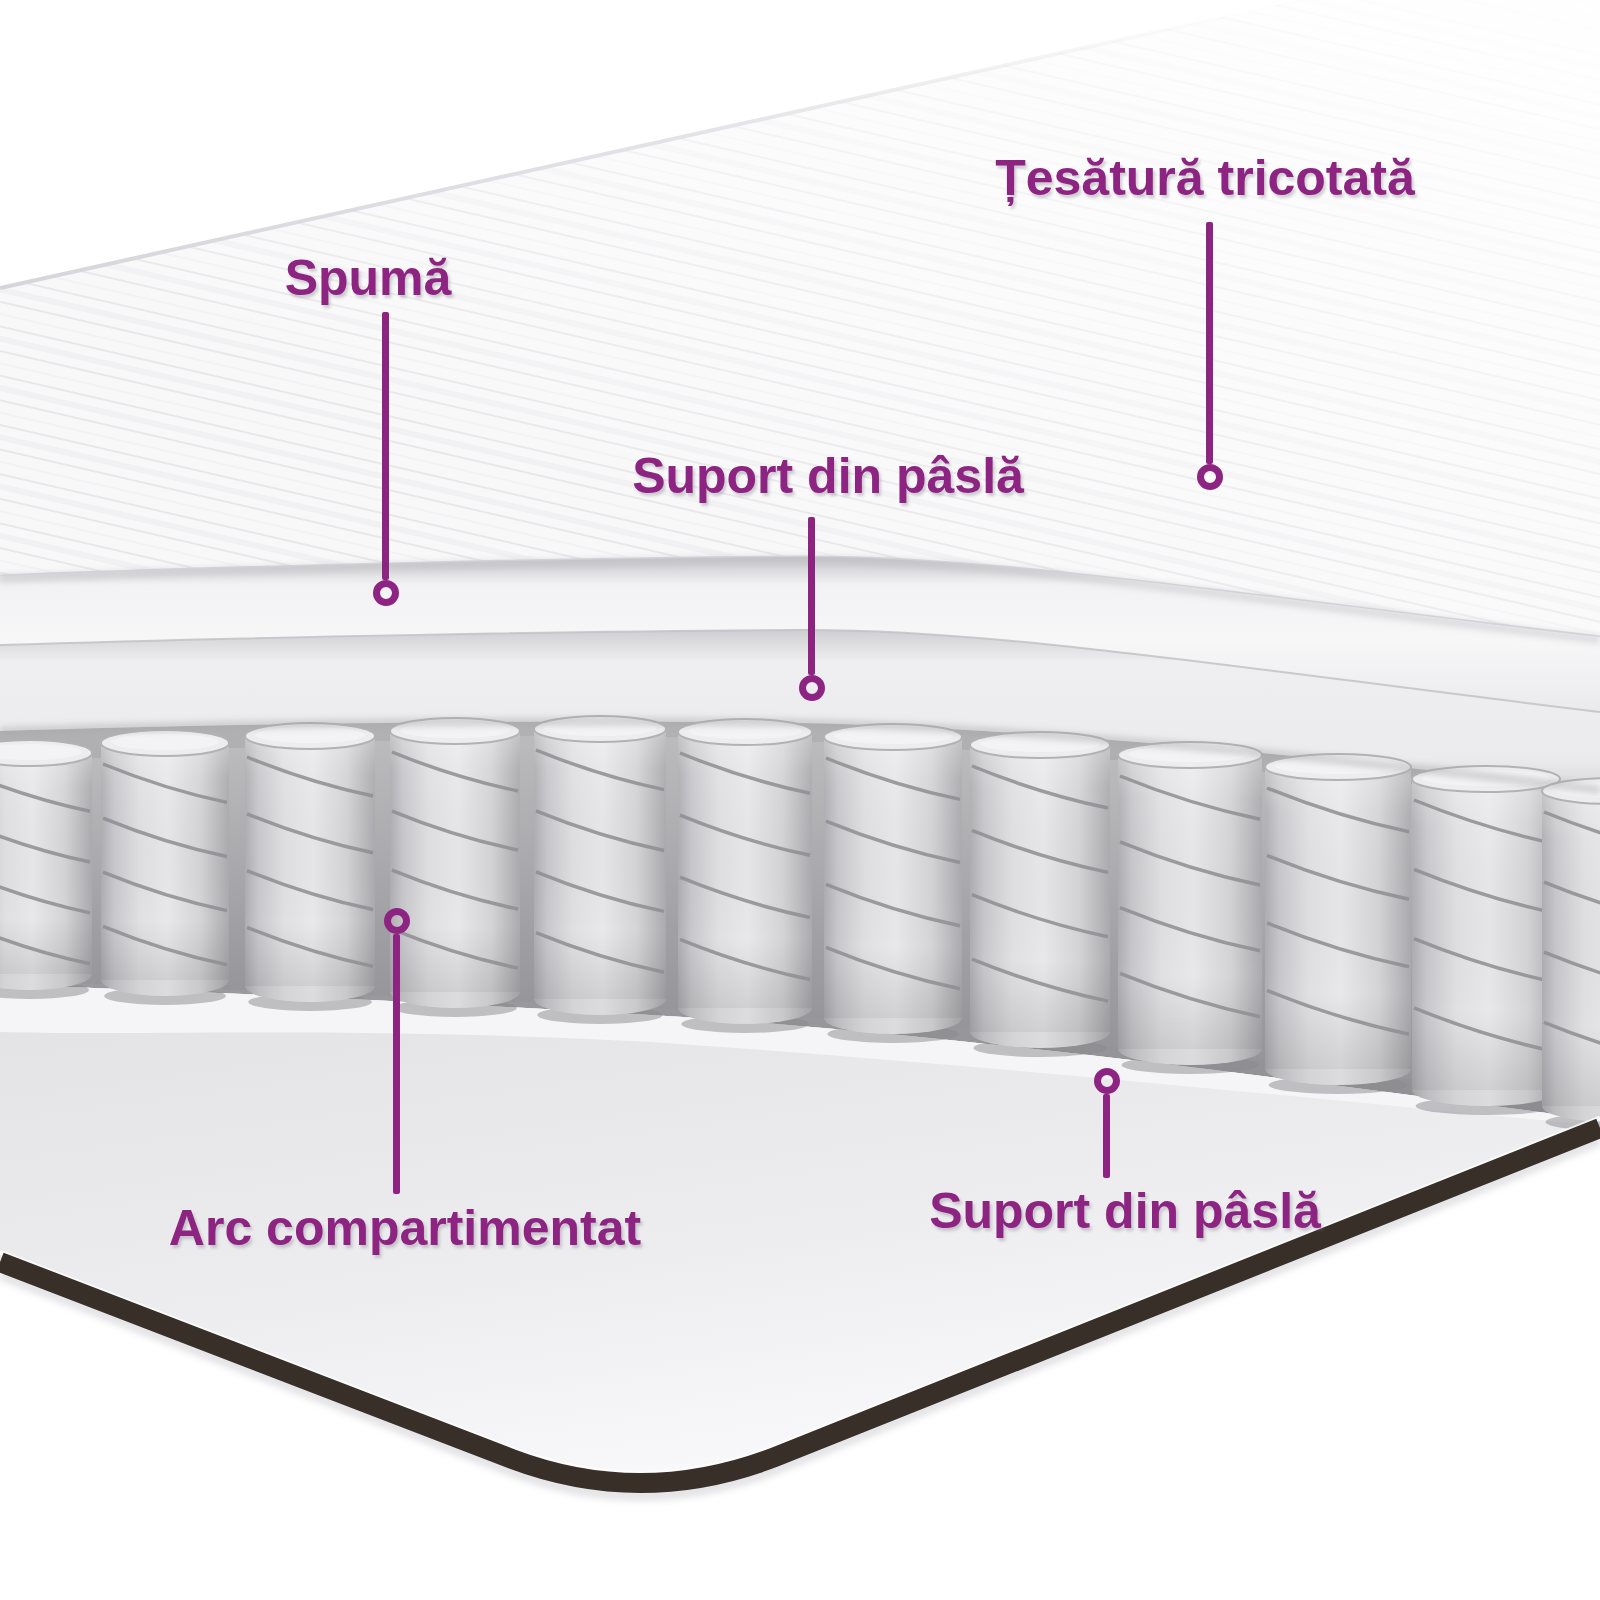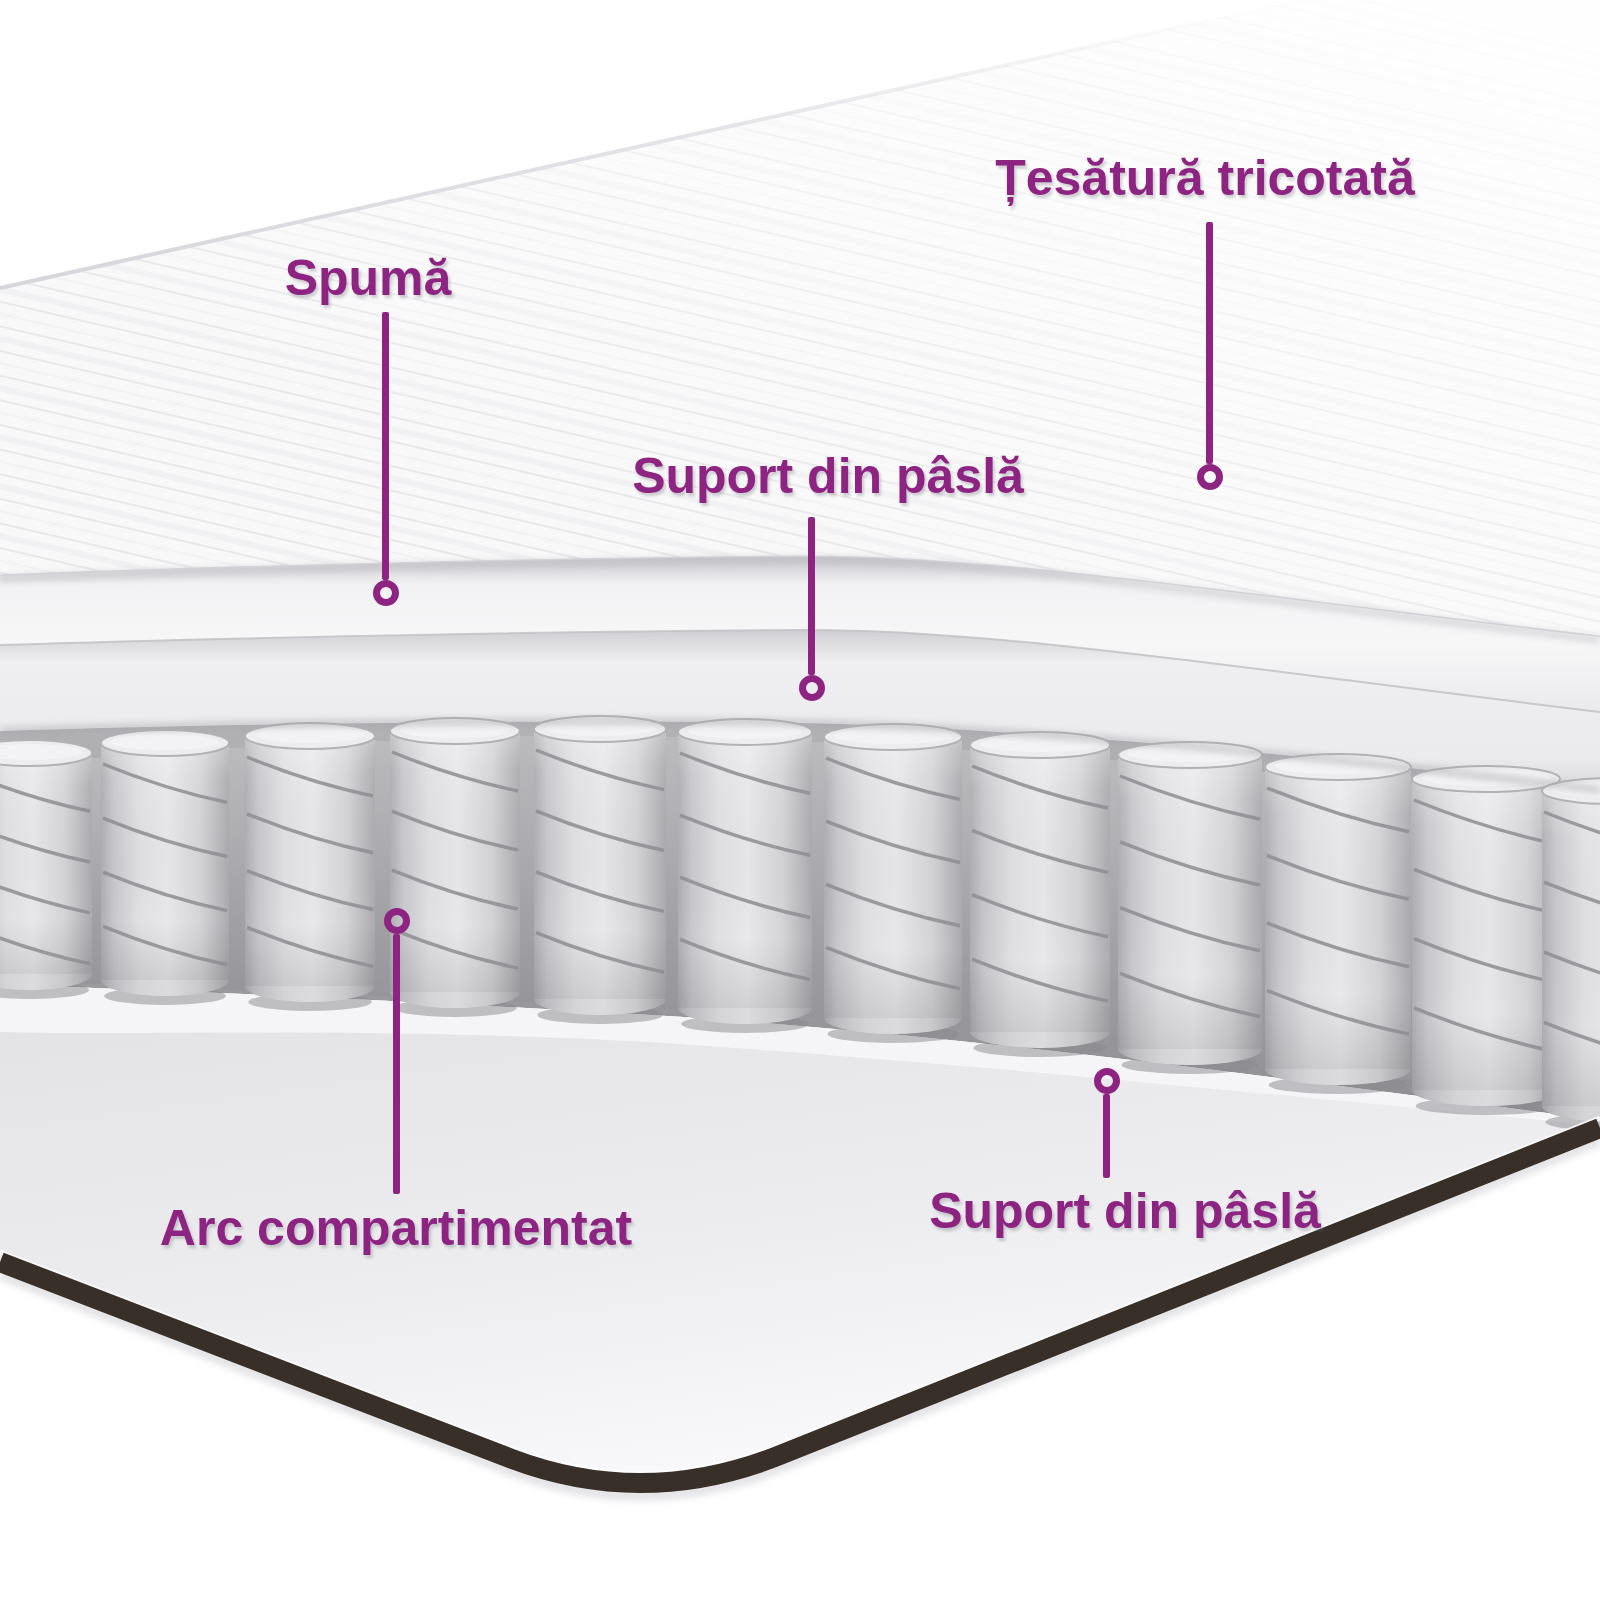--- a/index.html
+++ b/index.html
@@ -317,19 +317,19 @@
   <div class="callout-label" style="left:368px;top:250px;">Spumă</div>
   <div class="lead-line" style="left:382px;top:312px;height:268px;"></div>
   <div class="lead-dot" style="left:373px;top:580px;"></div>
 
   <div class="callout-label" style="left:828px;top:448px;">Suport din pâslă</div>
   <div class="lead-line" style="left:808px;top:517px;height:158px;"></div>
   <div class="lead-dot" style="left:799px;top:675px;"></div>
 
   <div class="lead-dot" style="left:384px;top:908px;"></div>
   <div class="lead-line" style="left:393px;top:934px;height:260px;"></div>
-  <div class="callout-label" style="left:396px;top:1200px;">Arc compartimentat</div>
+  <div class="callout-label" style="left:405px;top:1200px;">Arc compartimentat</div>
 
   <div class="lead-dot" style="left:1094px;top:1068px;"></div>
   <div class="lead-line" style="left:1103px;top:1094px;height:84px;"></div>
   <div class="callout-label" style="left:1125px;top:1183px;">Suport din pâslă</div>
 
 </div>
 
 </body></html>

